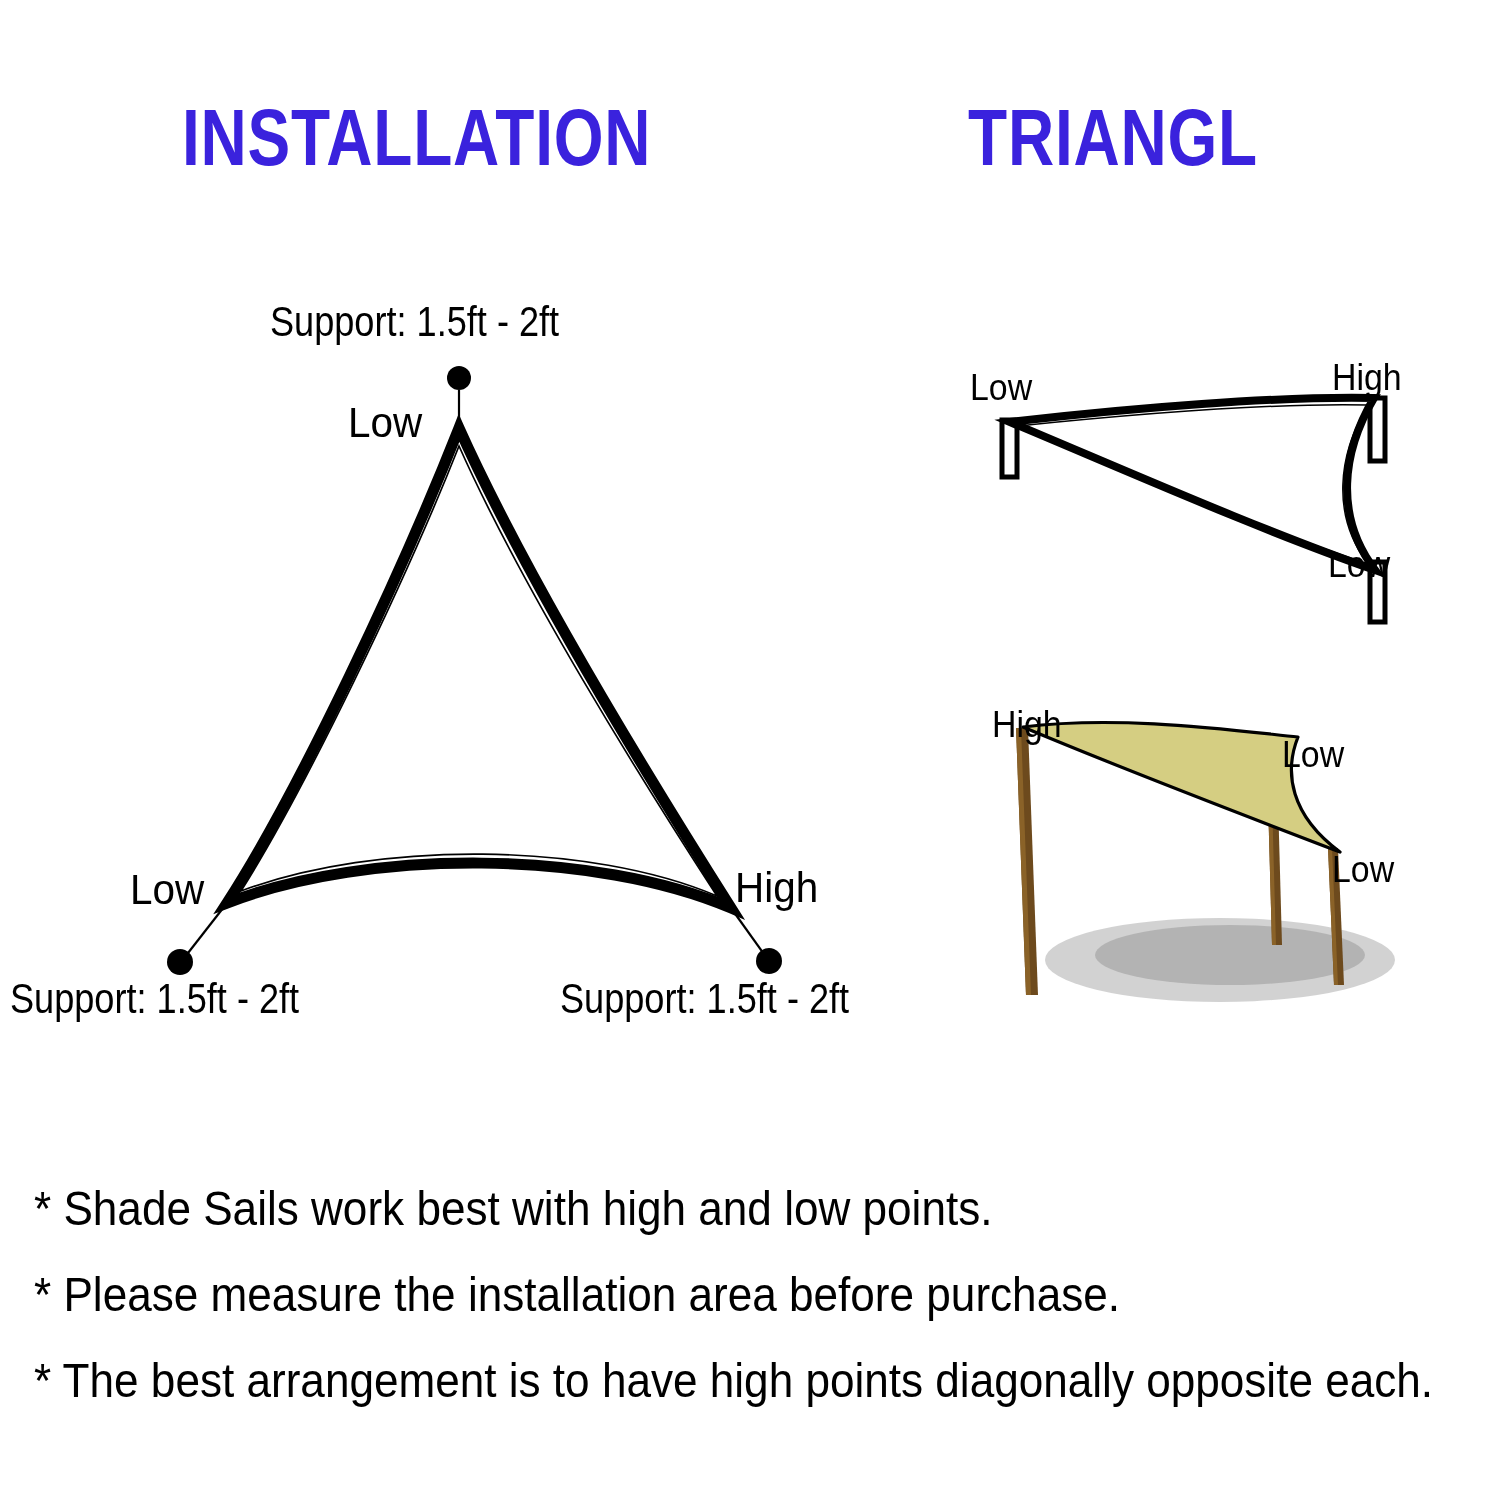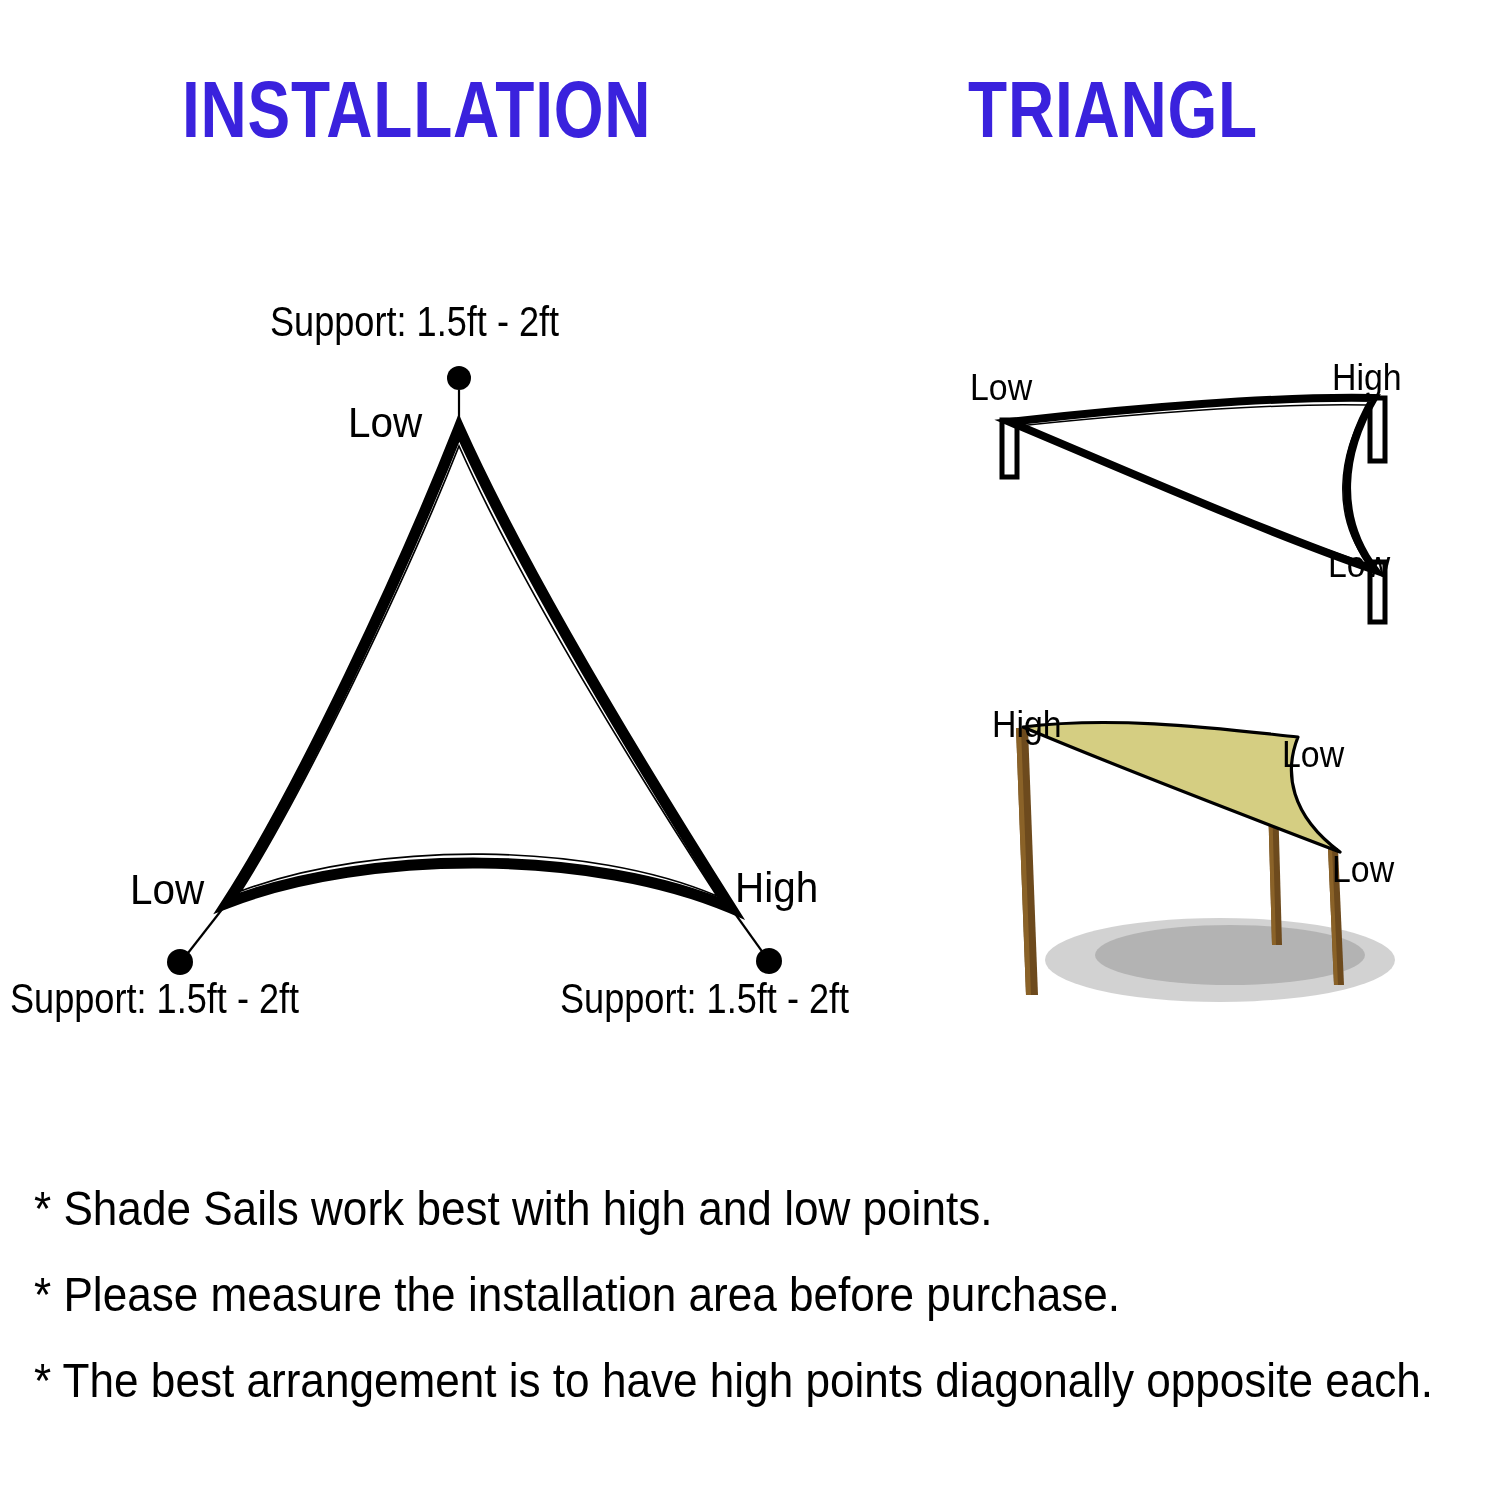--- a/index.html
+++ b/index.html
@@ -13,21 +13,21 @@
     position: relative;
     overflow: hidden;
     font-family: "Liberation Sans", sans-serif;
     color: #000000;
   }
 
   
   .header {
     position: absolute;
     left: 0;
-    top: 62px;
+    top: 90px;
     width: 1500px;
     height: 100px;
   }
   .title {
     position: absolute;
     top: 0;
     font-family: "Liberation Sans", sans-serif;
     font-weight: bold;
     font-size: 80px;
     line-height: 96px;

